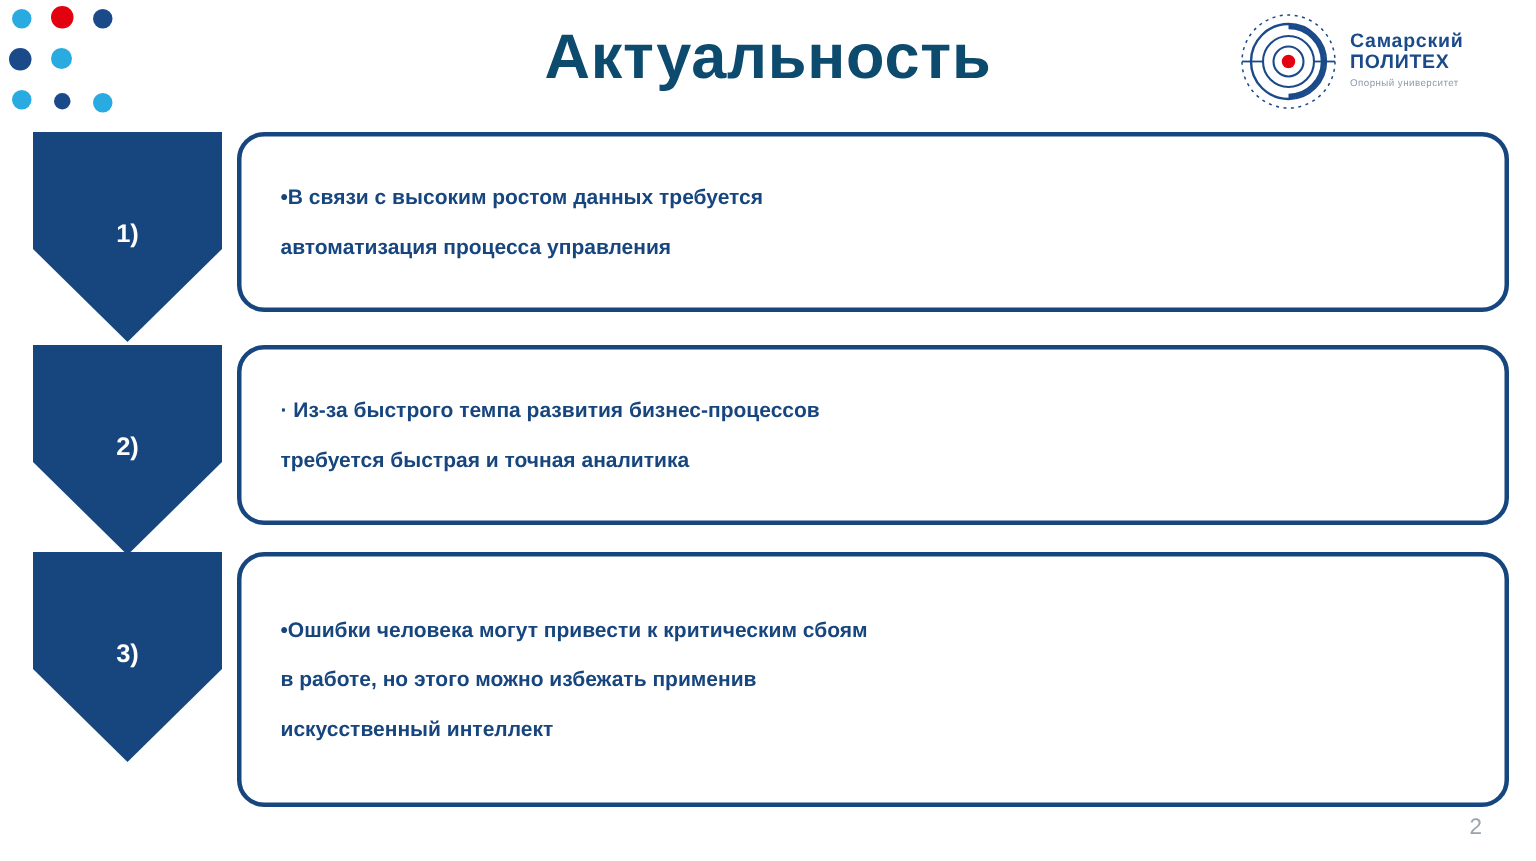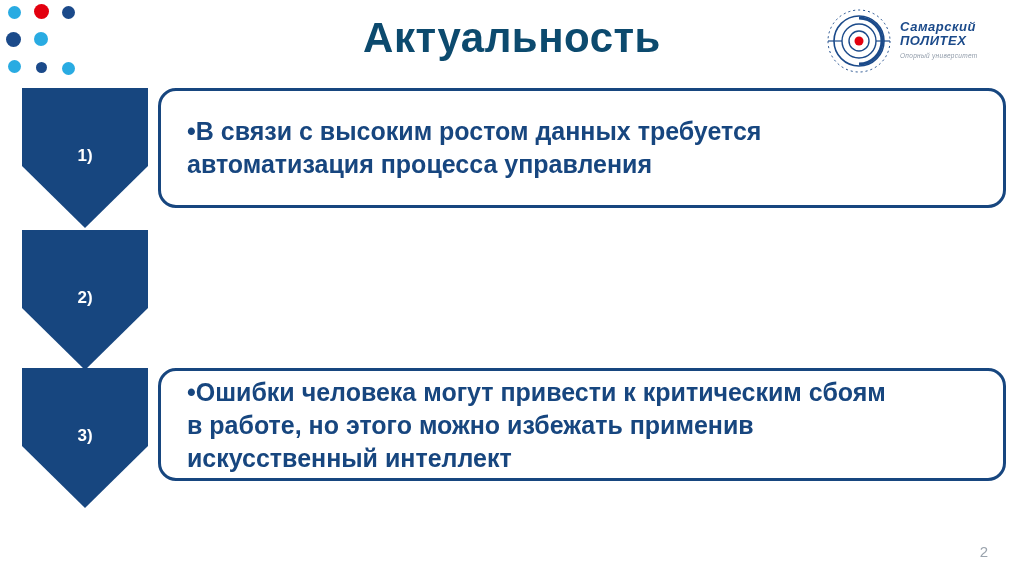--- a/index.html
+++ b/index.html
@@ -41,21 +41,20 @@
     letter-spacing: 0.5px;
   }
 
   
   .logo {
     position: absolute;
     right: 18px;
     top: 8px;
     width: 180px;
     height: 70px;
-    font-style: italic;
   }
   .logo-mark {
     position: absolute;
     left: 0;
     top: 0;
     width: 66px;
     height: 66px;
   }
   .logo-text {
     position: absolute;
@@ -116,21 +115,21 @@
     border-radius: 18px;
     background: #ffffff;
     box-sizing: border-box;
   }
   .bubble-text {
     position: absolute;
     left: 26px;
     right: 22px;
     top: 50%;
     transform: translateY(-50%);
-    font-size: 25px;
+    font-size: 14px;
     font-weight: bold;
     color: #17467f;
     line-height: 33px;
     white-space: pre-line;
   }
 
   
   .page-num {
     position: absolute;
     right: 36px;
@@ -188,29 +187,33 @@
   </div>
 </div>
 
 <div class="row row2">
   <div class="chevron">
     <svg width="126" height="160" viewBox="0 0 126 160" xmlns="http://www.w3.org/2000/svg">
       <polygon points="0,0 126,0 126,78 63,140 0,78" fill="#17467f"></polygon>
     </svg>
     <div class="chevron-num">2)</div>
   </div>
+  <div class="bubble">
+    <div class="bubble-text">· Из-за быстрого темпа развития бизнес-процессов
+требуется быстрая и точная аналитика</div>
+  </div>
 </div>
 
 <div class="row row3">
   <div class="chevron">
     <svg width="126" height="160" viewBox="0 0 126 160" xmlns="http://www.w3.org/2000/svg">
       <polygon points="0,0 126,0 126,78 63,140 0,78" fill="#17467f"></polygon>
     </svg>
     <div class="chevron-num">3)</div>
   </div>
-  <div class="bubble" style="height:113px;">
+  <div class="bubble" style="height:170px;">
     <div class="bubble-text">•Ошибки человека могут привести к критическим сбоям
 в работе, но этого можно избежать применив
 искусственный интеллект</div>
   </div>
 </div>
 
 <div class="page-num">2</div>
 
 </body></html>

